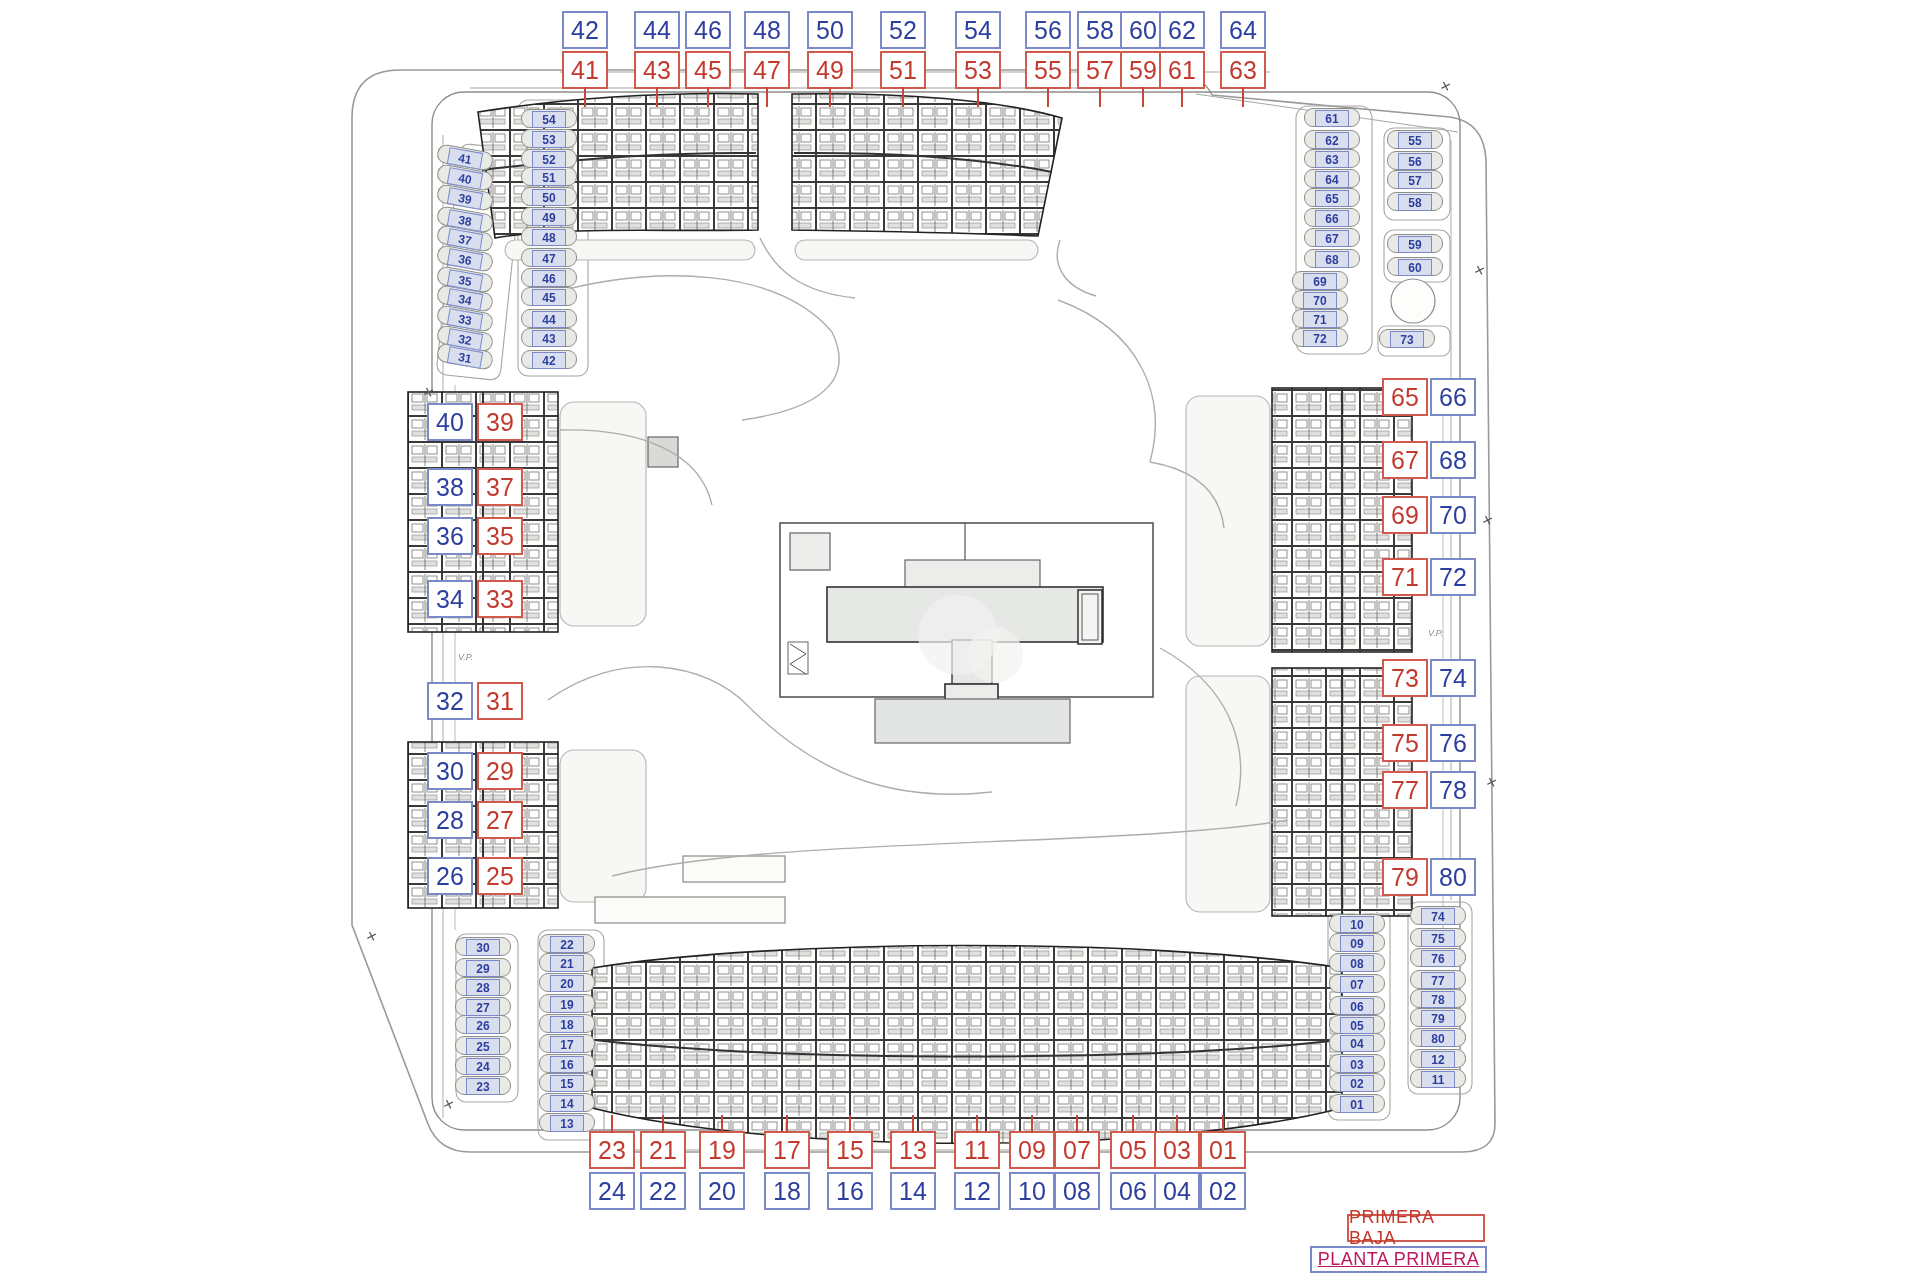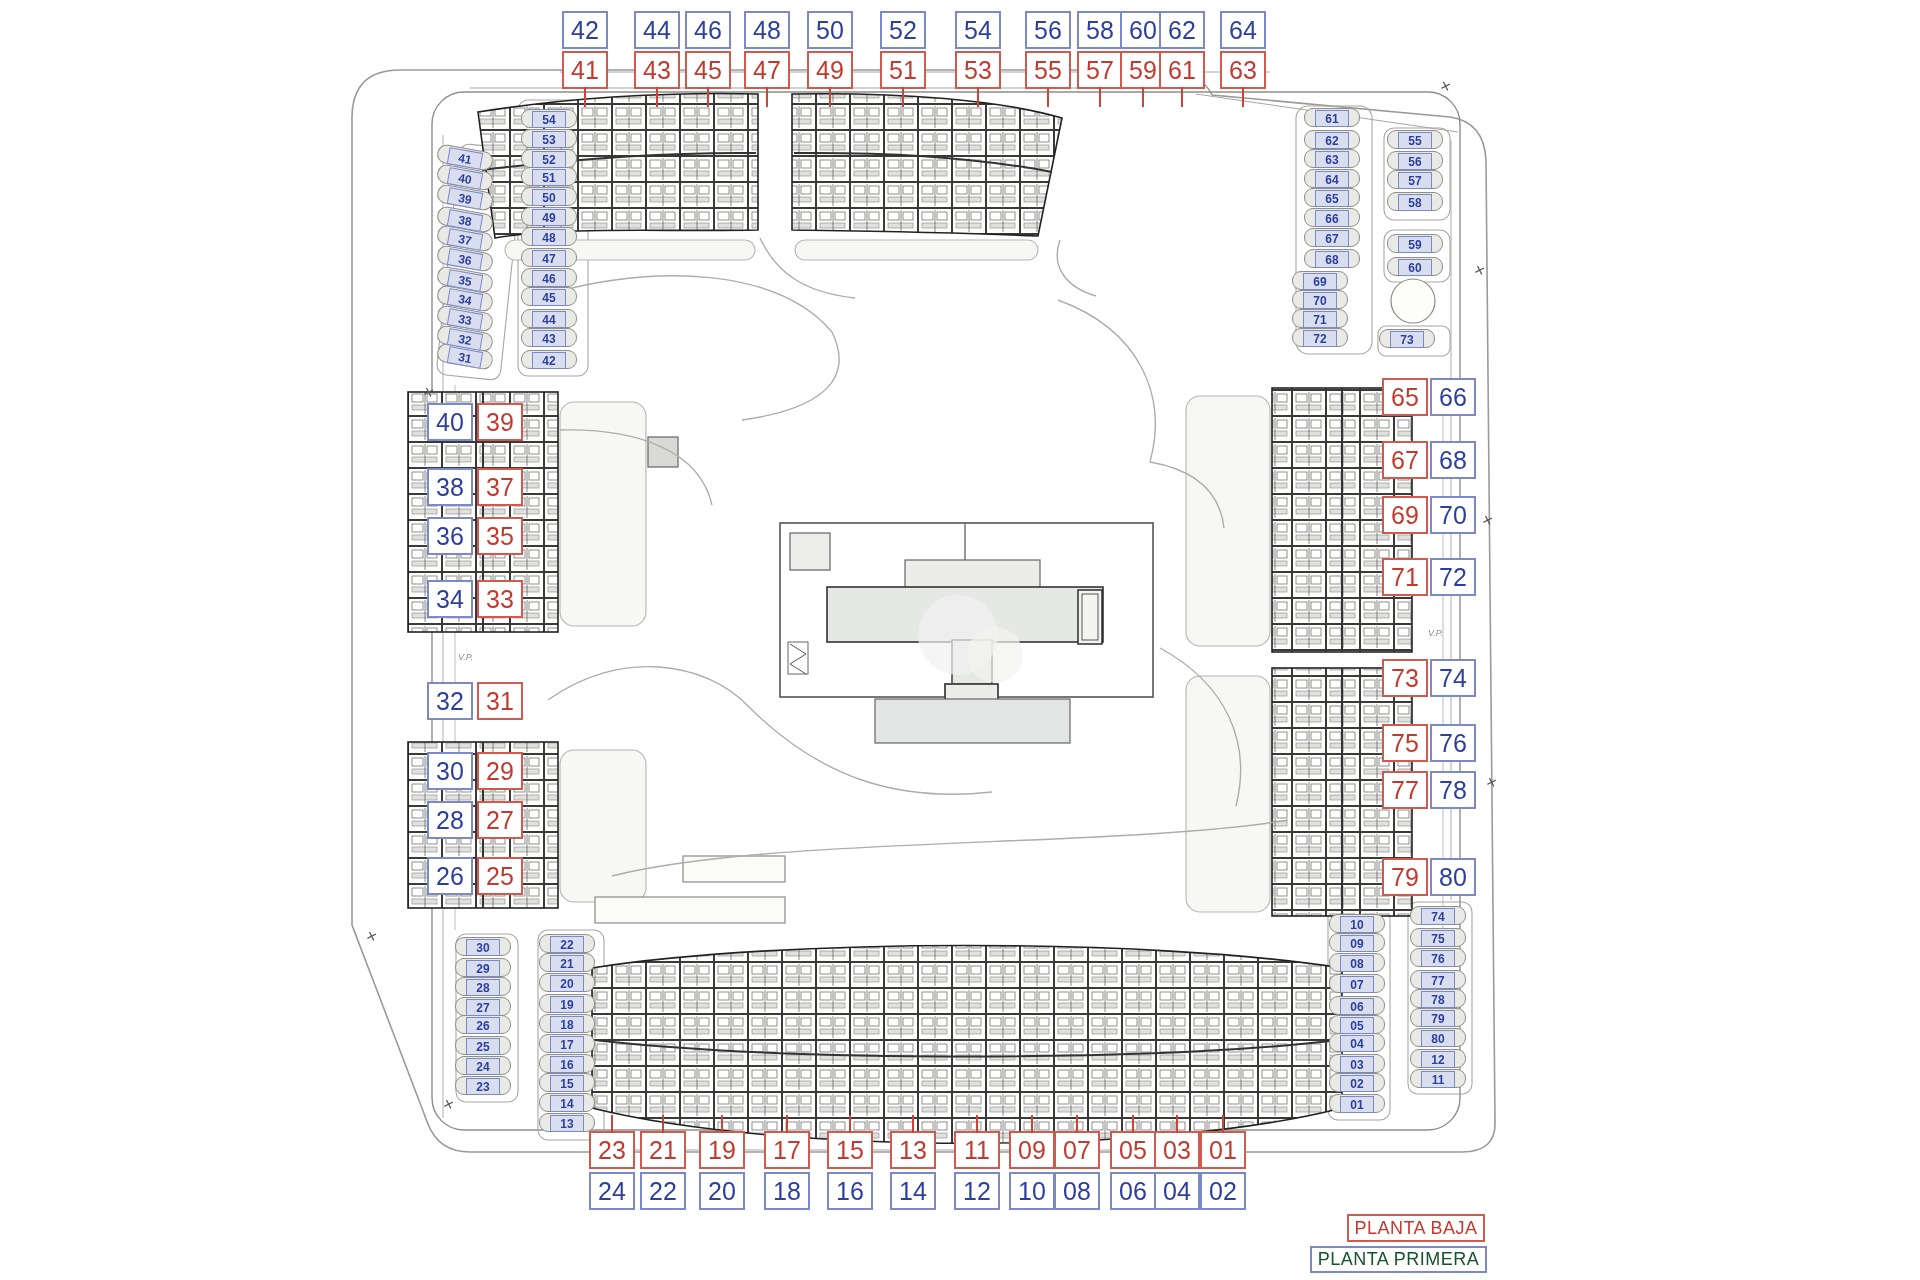--- a/index.html
+++ b/index.html
@@ -17,21 +17,21 @@
   .unit{position:absolute;width:46px;height:38px;box-sizing:border-box;display:flex;align-items:center;
         justify-content:center;font-size:25px;font-weight:400;background:#ffffff;z-index:5;line-height:1;}
   .unit.baja{color:#c23a2e;border:2px solid #d15a4e;}
   .unit.primera{color:#2c3f9e;border:2px solid #7b89c8;}
   .unit.tick-d::after{content:"";position:absolute;top:100%;left:50%;margin-left:-1px;width:2px;height:20px;background:#c8453a;}
   .unit.tick-u::before{content:"";position:absolute;bottom:100%;left:50%;margin-left:-1px;width:2px;height:18px;background:#c8453a;}
 
   .legend-item{position:absolute;box-sizing:border-box;display:flex;align-items:center;justify-content:center;
                background:#fff;font-size:18px;letter-spacing:0.5px;z-index:6;}
   .legend-item.baja{color:#c23a2e;border:2px solid #d15a4e;}
-  .legend-item.primera{color:#14532d;border:2px solid #7b89c8;}
+  .legend-item.primera{color:#be185d;border:2px solid #7b89c8;text-decoration:underline;}
 
   .mark{position:absolute;z-index:2;color:#555;font-size:13px;transform:rotate(18deg);line-height:1;}
   .vp{position:absolute;z-index:2;color:#8a8a88;font-size:9px;font-style:italic;line-height:1;}
 </style>
 </head>
 <body>
 
 <div id="canvas">
 
   <svg id="bg" width="1920" height="1280" viewBox="0 0 1920 1280">
@@ -379,15 +379,15 @@
       <div class="mark" style="left: 670px; top: 64px;">✕</div>
       <div class="mark" style="left: 1440px; top: 80px;">✕</div>
       <div class="mark" style="left: 1474px; top: 264px;">✕</div>
       <div class="mark" style="left: 423px; top: 386px;">✕</div>
       <div class="mark" style="left: 1482px; top: 514px;">✕</div>
       <div class="mark" style="left: 1486px; top: 776px;">✕</div>
       <div class="mark" style="left: 443px; top: 1098px;">✕</div>
       <div class="mark" style="left: 366px; top: 930px;">✕</div>
     </div>
 
-  <div class="legend-item baja" id="legend-baja" style="left: 1347px; top: 1214px; width: 138px; height: 28px;">PLANTA BAJA</div>
+  <div class="legend-item baja" id="legend-baja" style="left: 1347px; top: 1214px; width: 138px; height: 28px;">PRIMERA BAJA</div>
   <div class="legend-item primera" id="legend-primera" style="left: 1310px; top: 1246px; width: 177px; height: 27px;">PLANTA PRIMERA</div>
 </div>
 
 </body></html>

